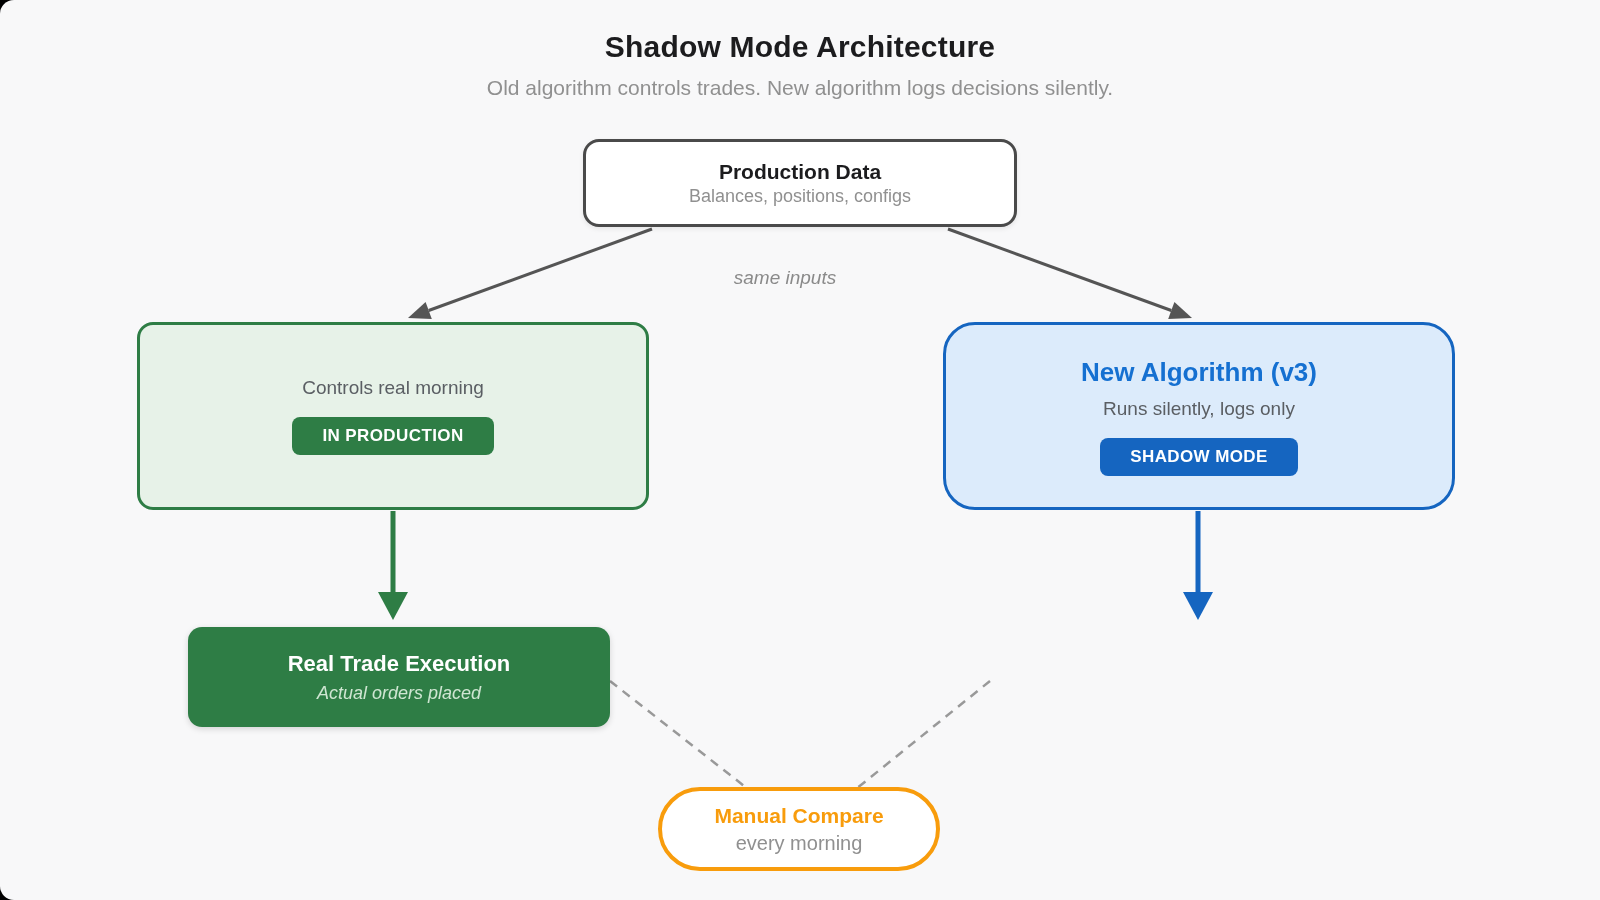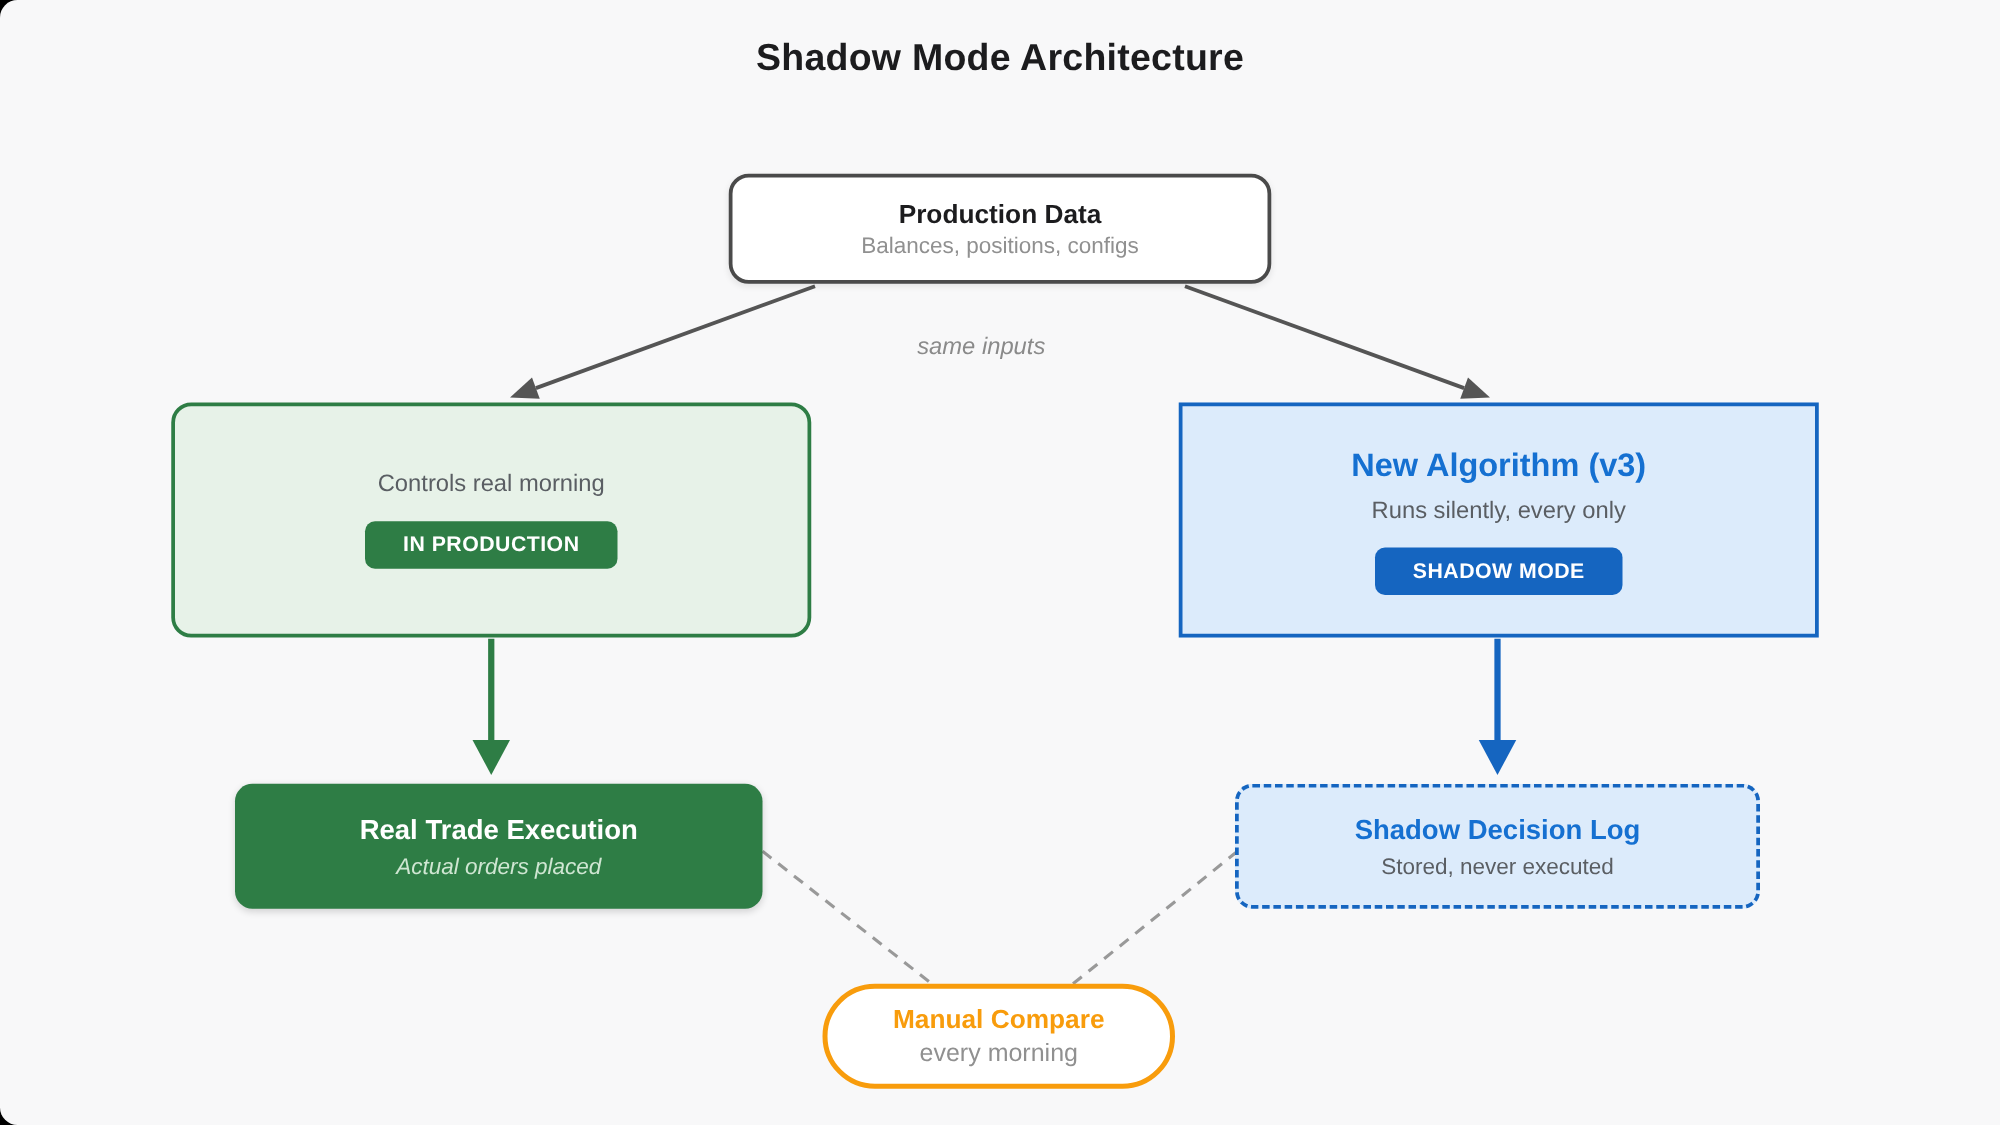--- a/index.html
+++ b/index.html
@@ -56,21 +56,21 @@
     background: var(--green-bg, #e7f2e8);
     border: 3px solid var(--green, #2e7d45);
     border-radius: 16px;
     gap: 10px;
   }
   .node-old .t { font-size: 26px; font-weight: 700; color: var(--green-text, #2e8549); }
   .node-new {
     left: 943px; top: 322px; width: 512px; height: 188px;
     background: var(--blue-bg, #dcebfb);
     border: 3px solid var(--blue, #1565c0);
-    border-radius: 0;
+    border-radius: 32px;
     gap: 10px;
   }
   .node-new .t { font-size: 26px; font-weight: 700; color: var(--blue-text, #1570d1); }
   .node-old .s, .node-new .s { font-size: 19px; color: var(--node-subtitle, #5a5e63); }
 
   .badge {
     margin-top: 8px;
     font-size: 17px; font-weight: 700; color: #ffffff;
     letter-spacing: 0.4px;
     padding: 9px 30px;
@@ -116,20 +116,21 @@
     font-size: 19px; font-style: italic;
     color: #8a8a8a;
   }
 </style>
 </head>
 <body>
 
 <div class="canvas">
 
   <div class="page-title">Shadow Mode Architecture</div>
+  <div class="page-subtitle">Old algorithm controls trades. New algorithm logs decisions silently.</div>
 
   <svg class="arrow-layer" viewBox="0 0 1600 900" width="1600" height="900">
 
     <g>
       <line x1="652" y1="229" x2="428.7" y2="310.5" style="stroke: var(--arrow-gray); stroke-width: 3;"></line>
       <polygon points="408,318 425.6,302 431.8,318.9" style="fill: var(--arrow-gray);"></polygon>
     </g>
 
     <g>
       <line x1="948" y1="229" x2="1171.3" y2="310.5" style="stroke: var(--arrow-gray); stroke-width: 3;"></line>
@@ -157,32 +158,28 @@
     <div class="s">Balances, positions, configs</div>
   </div>
 
   <div class="node node-old">
     <div class="s">Controls real morning</div>
     <div class="badge badge-green">IN PRODUCTION</div>
   </div>
 
   <div class="node node-new">
     <div class="t">New Algorithm (v3)</div>
-    <div class="s">Runs silently, every only</div>
+    <div class="s">Runs silently, logs only</div>
     <div class="badge badge-blue">SHADOW MODE</div>
   </div>
 
   <div class="node node-real">
     <div class="t">Real Trade Execution</div>
     <div class="s">Actual orders placed</div>
   </div>
 
-  <div class="node node-shadowlog">
-    <div class="t">Shadow Decision Log</div>
-    <div class="s">Stored, never executed</div>
-  </div>
 
   <div class="node node-manual">
     <div class="t">Manual Compare</div>
     <div class="s">every morning</div>
   </div>
 
 </div>
 
 </body></html>

